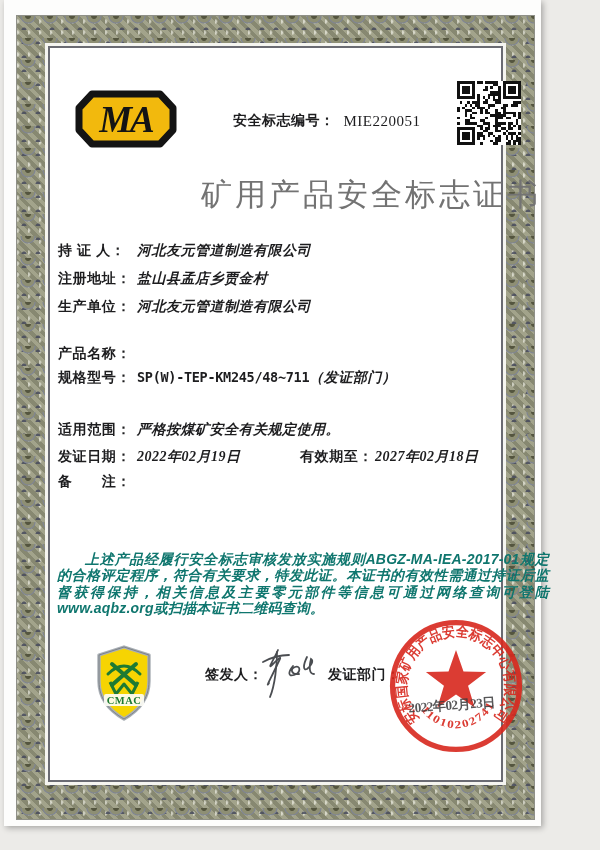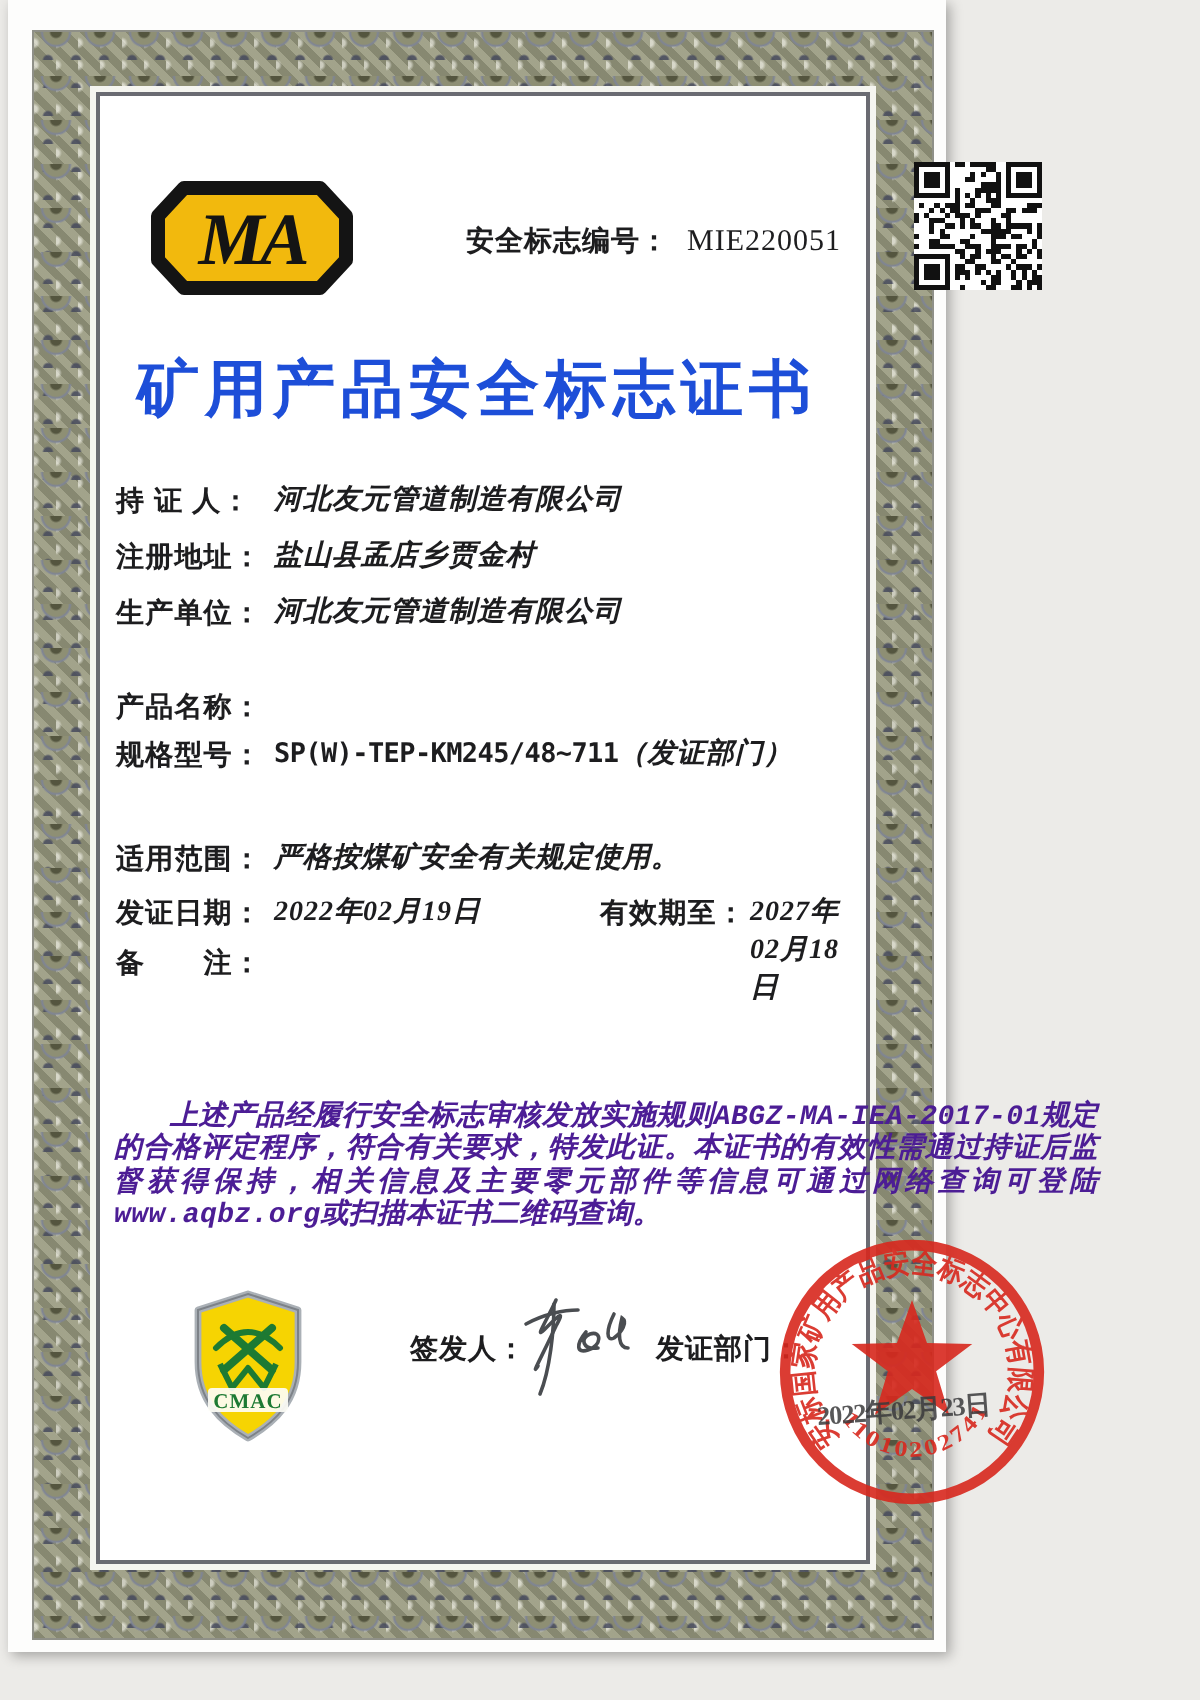--- a/index.html
+++ b/index.html
@@ -3,23 +3,24 @@
 <meta charset="utf-8">
 <style>
   html,body{margin:0;padding:0}
   body{
     width:600px;height:850px;position:relative;overflow:hidden;
     background:#ecebe8;
     font-family:"Liberation Sans",sans-serif;
     color:#1d1d1f;
   }
   .sheet{
-    position:absolute;left:4px;top:0;width:469px;height:826px;
+    position:absolute;left:4px;top:0;width:506px;height:826px;
     background:#fdfdfc;
     box-shadow:2px 2px 6px rgba(0,0,0,.3);
+    padding-left:31px;
   }
   
   .band{
     position:absolute;left:12px;top:15px;right:6px;bottom:6px;
     border:1px solid #8f9088;
     background-color:#9fa087;
     background-image:
       radial-gradient(circle at 50% 0%, #54553f 2.5px, #8e8f74 3.5px 6px, #7e8496 7px, rgba(0,0,0,0) 8px),
       radial-gradient(circle at 50% 100%, rgba(70,74,92,.85) 2px, rgba(70,74,92,0) 3px),
       radial-gradient(circle at 0% 50%, rgba(250,250,242,.6) 1.5px, rgba(0,0,0,0) 3px),
@@ -31,39 +32,39 @@
     background:#ffffff;
     border:2px solid #6a6b72;
     outline:3px solid #f5f5f0;
   }
   .abs{position:absolute}
   
   .certno{left:229px;top:112px;display:flex;align-items:flex-end;gap:9px}
   .certno .l{font-weight:700;font-size:14px;letter-spacing:.5px}
   .certno .v{font-family:"Liberation Serif",serif;font-size:15px;letter-spacing:.5px}
   .title{
-    left:0;right:0;top:174px;text-align:center;
-    font-family:"Liberation Serif",serif;font-weight:700;
-    font-size:31px;letter-spacing:3px;color:#1d4ed8;
+    left:0;right:0;top:174px;text-align:right;
+    font-family:"Liberation Serif",serif;font-weight:400;
+    font-size:31px;letter-spacing:3px;color:#737373;
   }
   
   .row{position:absolute;left:54px;right:40px;display:flex;align-items:flex-start;font-size:14px;line-height:19px}
   .lbl{flex:0 0 79px;font-weight:700;letter-spacing:.6px;white-space:nowrap}
   .lbl-wide{flex:0 0 auto;margin-right:18px;font-weight:700;letter-spacing:.6px;white-space:nowrap}
   .kai{font-family:"Liberation Serif",serif;font-weight:700;font-style:italic;letter-spacing:.5px}
   .mono{font-family:"DejaVu Sans Mono",monospace;font-weight:700;font-size:13.5px;letter-spacing:-.3px}
   .mono-sm{font-family:"DejaVu Sans Mono",monospace;font-weight:700;font-size:12.5px;letter-spacing:-.5px}
   .pair-l2{position:absolute;left:242px;font-weight:700;letter-spacing:.6px}
   .pair-v2{position:absolute;left:317px}
   .pair-v1{position:absolute;left:79px}
   .statement{
     left:53px;top:551px;width:492px;margin:0;
-    font-family:Liberation Mono, monospace;font-weight:700;font-style:italic;
+    font-family:Liberation Sans, sans-serif;font-weight:700;font-style:italic;
     font-size:14px;line-height:16.4px;letter-spacing:.2px;
-    text-indent:2em;text-align:justify;color:#4c1d95;
+    text-indent:2em;text-align:justify;color:#0f766e;
   }
   .foot-lbl{font-weight:700;font-size:14px;letter-spacing:.5px}
   svg{position:absolute;overflow:visible}
   svg text{font-family:"Liberation Serif",serif}
 </style>
 </head>
 <body>
 
 <div class="sheet">
   <div class="band"></div>

